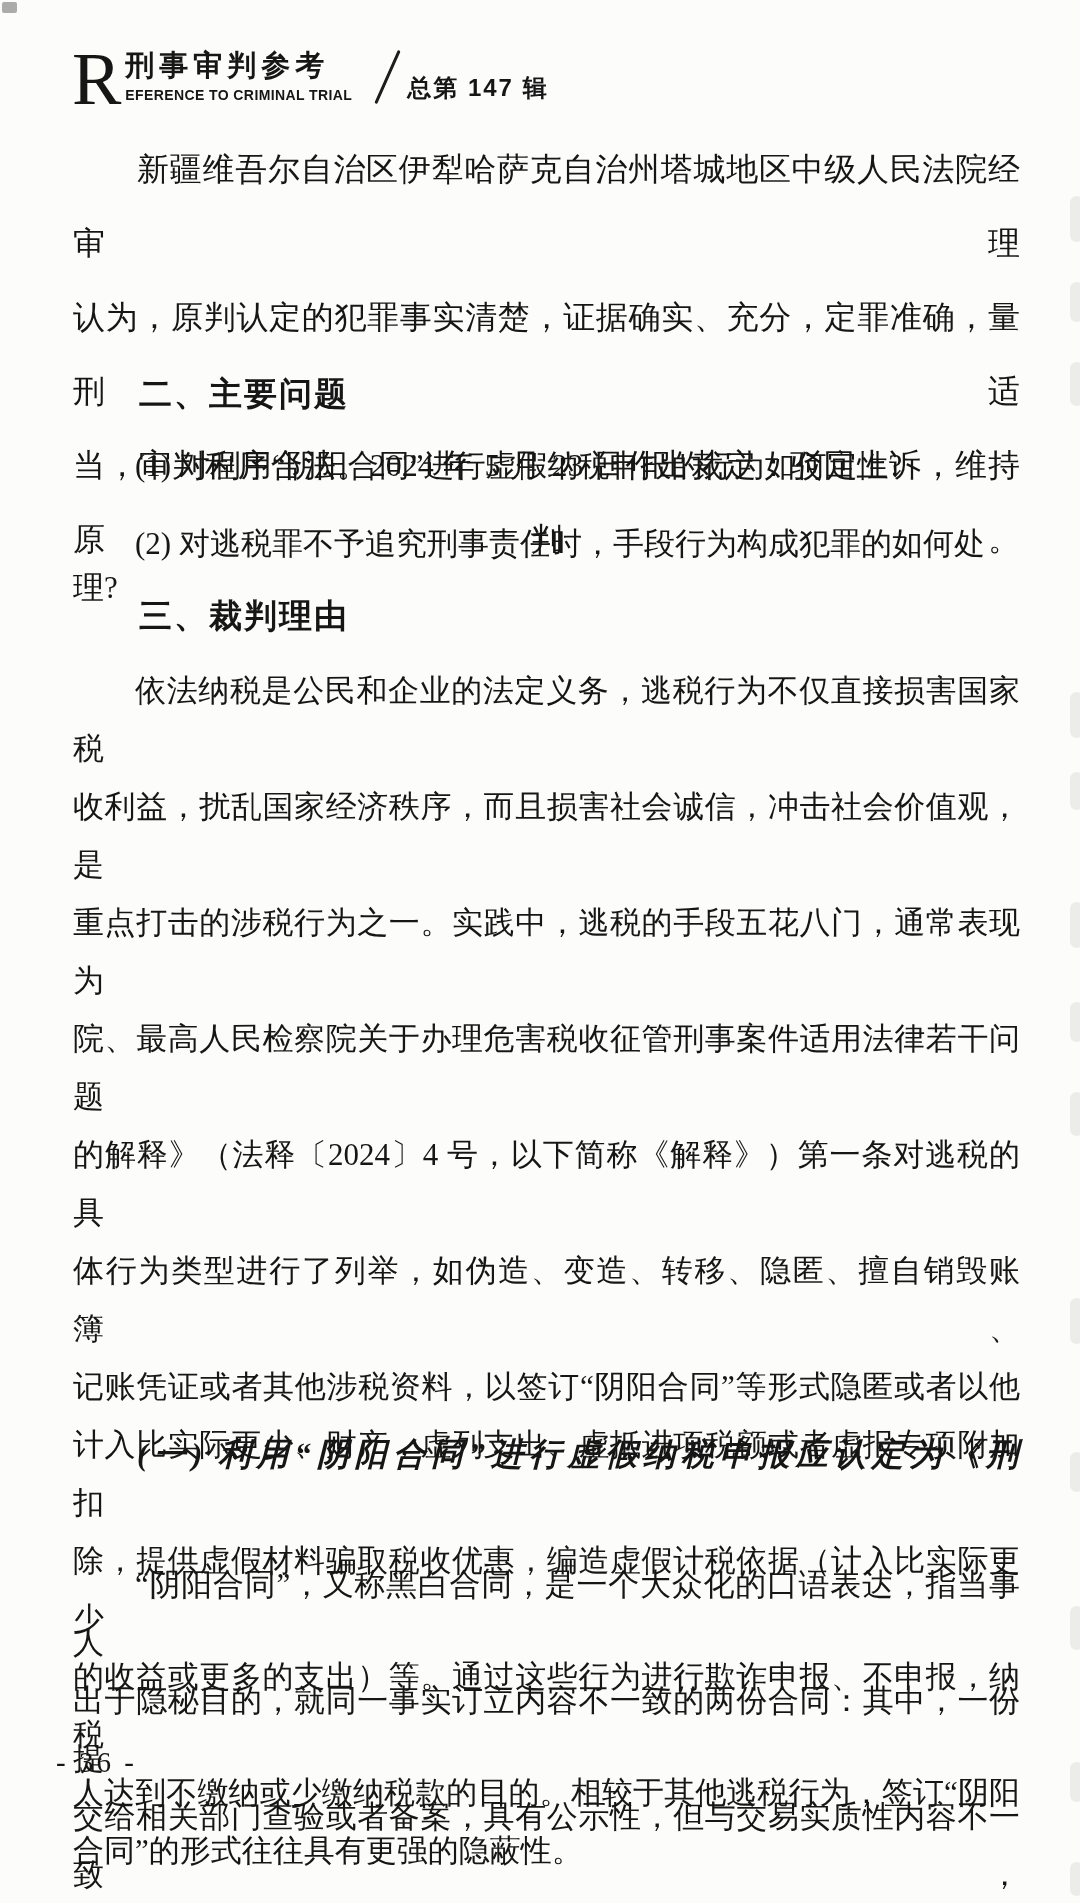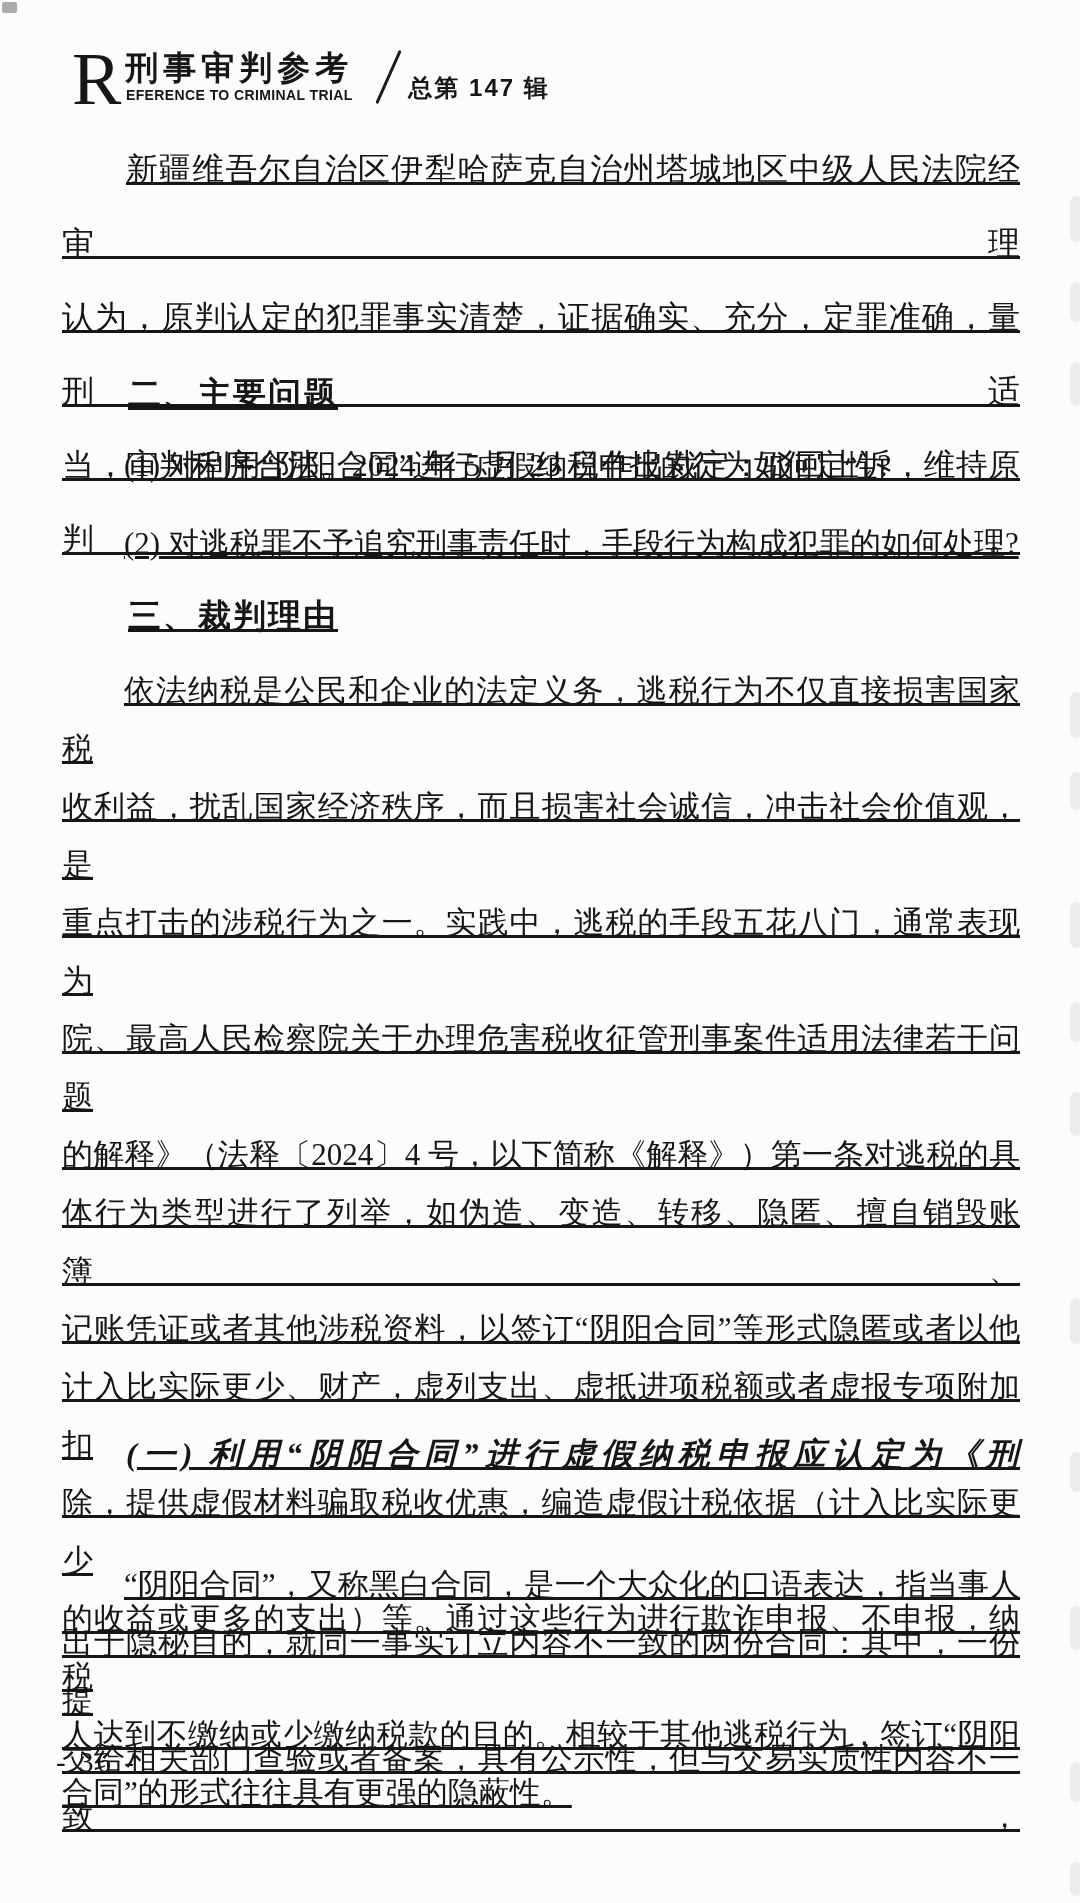--- a/index.html
+++ b/index.html
@@ -13,40 +13,40 @@
     color:#161616;
   }
   
   .hdr{position:absolute;top:46px;left:72px;display:flex;align-items:flex-start;}
   .logo-r{
     font-family:"Liberation Serif","DejaVu Serif",serif;
     font-size:74px;line-height:66px;font-weight:500;letter-spacing:0;
   }
   .logo-text{margin-left:4px;margin-top:6px;}
   .logo-cn{
-    font-family:Liberation Serif, serif;
-    font-size:33px;font-weight:bold;letter-spacing:5px;line-height:32px;
+    font-family:Liberation Mono, monospace;
+    font-size:29px;font-weight:bold;letter-spacing:5px;line-height:32px;
   }
   .logo-en{
     font-family:"Liberation Sans","DejaVu Sans",sans-serif;
     font-size:14px;font-weight:bold;letter-spacing:0.4px;line-height:16px;margin-top:3px;
     white-space:nowrap;
     text-align:center;
   }
   .hdr-slash{
     width:3px;height:58px;background:#1d1d1d;
     transform:rotate(24deg);
     margin:0 18px 0 34px;margin-top:2px;border-radius:2px;
   }
   .issue{
     font-family:"Liberation Sans","DejaVu Sans",sans-serif;
     font-size:24px;font-weight:bold;letter-spacing:2px;margin-top:26px;
   }
   
-  .blk{position:absolute;left:62px;right:60px;text-decoration:underline;}
+  .blk{position:absolute;left:73px;right:60px;}
   .line{font-size:31px;}
   .p1 .line{font-size:32px;line-height:74px;}
   .p2 .line{line-height:58px;}
   .p3 .line{line-height:58px;}
   .j{text-align:justify;text-align-last:justify;}
   .ind{text-indent:2em;}
   .h{
     font-family:"Liberation Sans","DejaVu Sans",sans-serif;
     font-weight:bold;font-size:33px;line-height:44px;letter-spacing:2px;
   }

